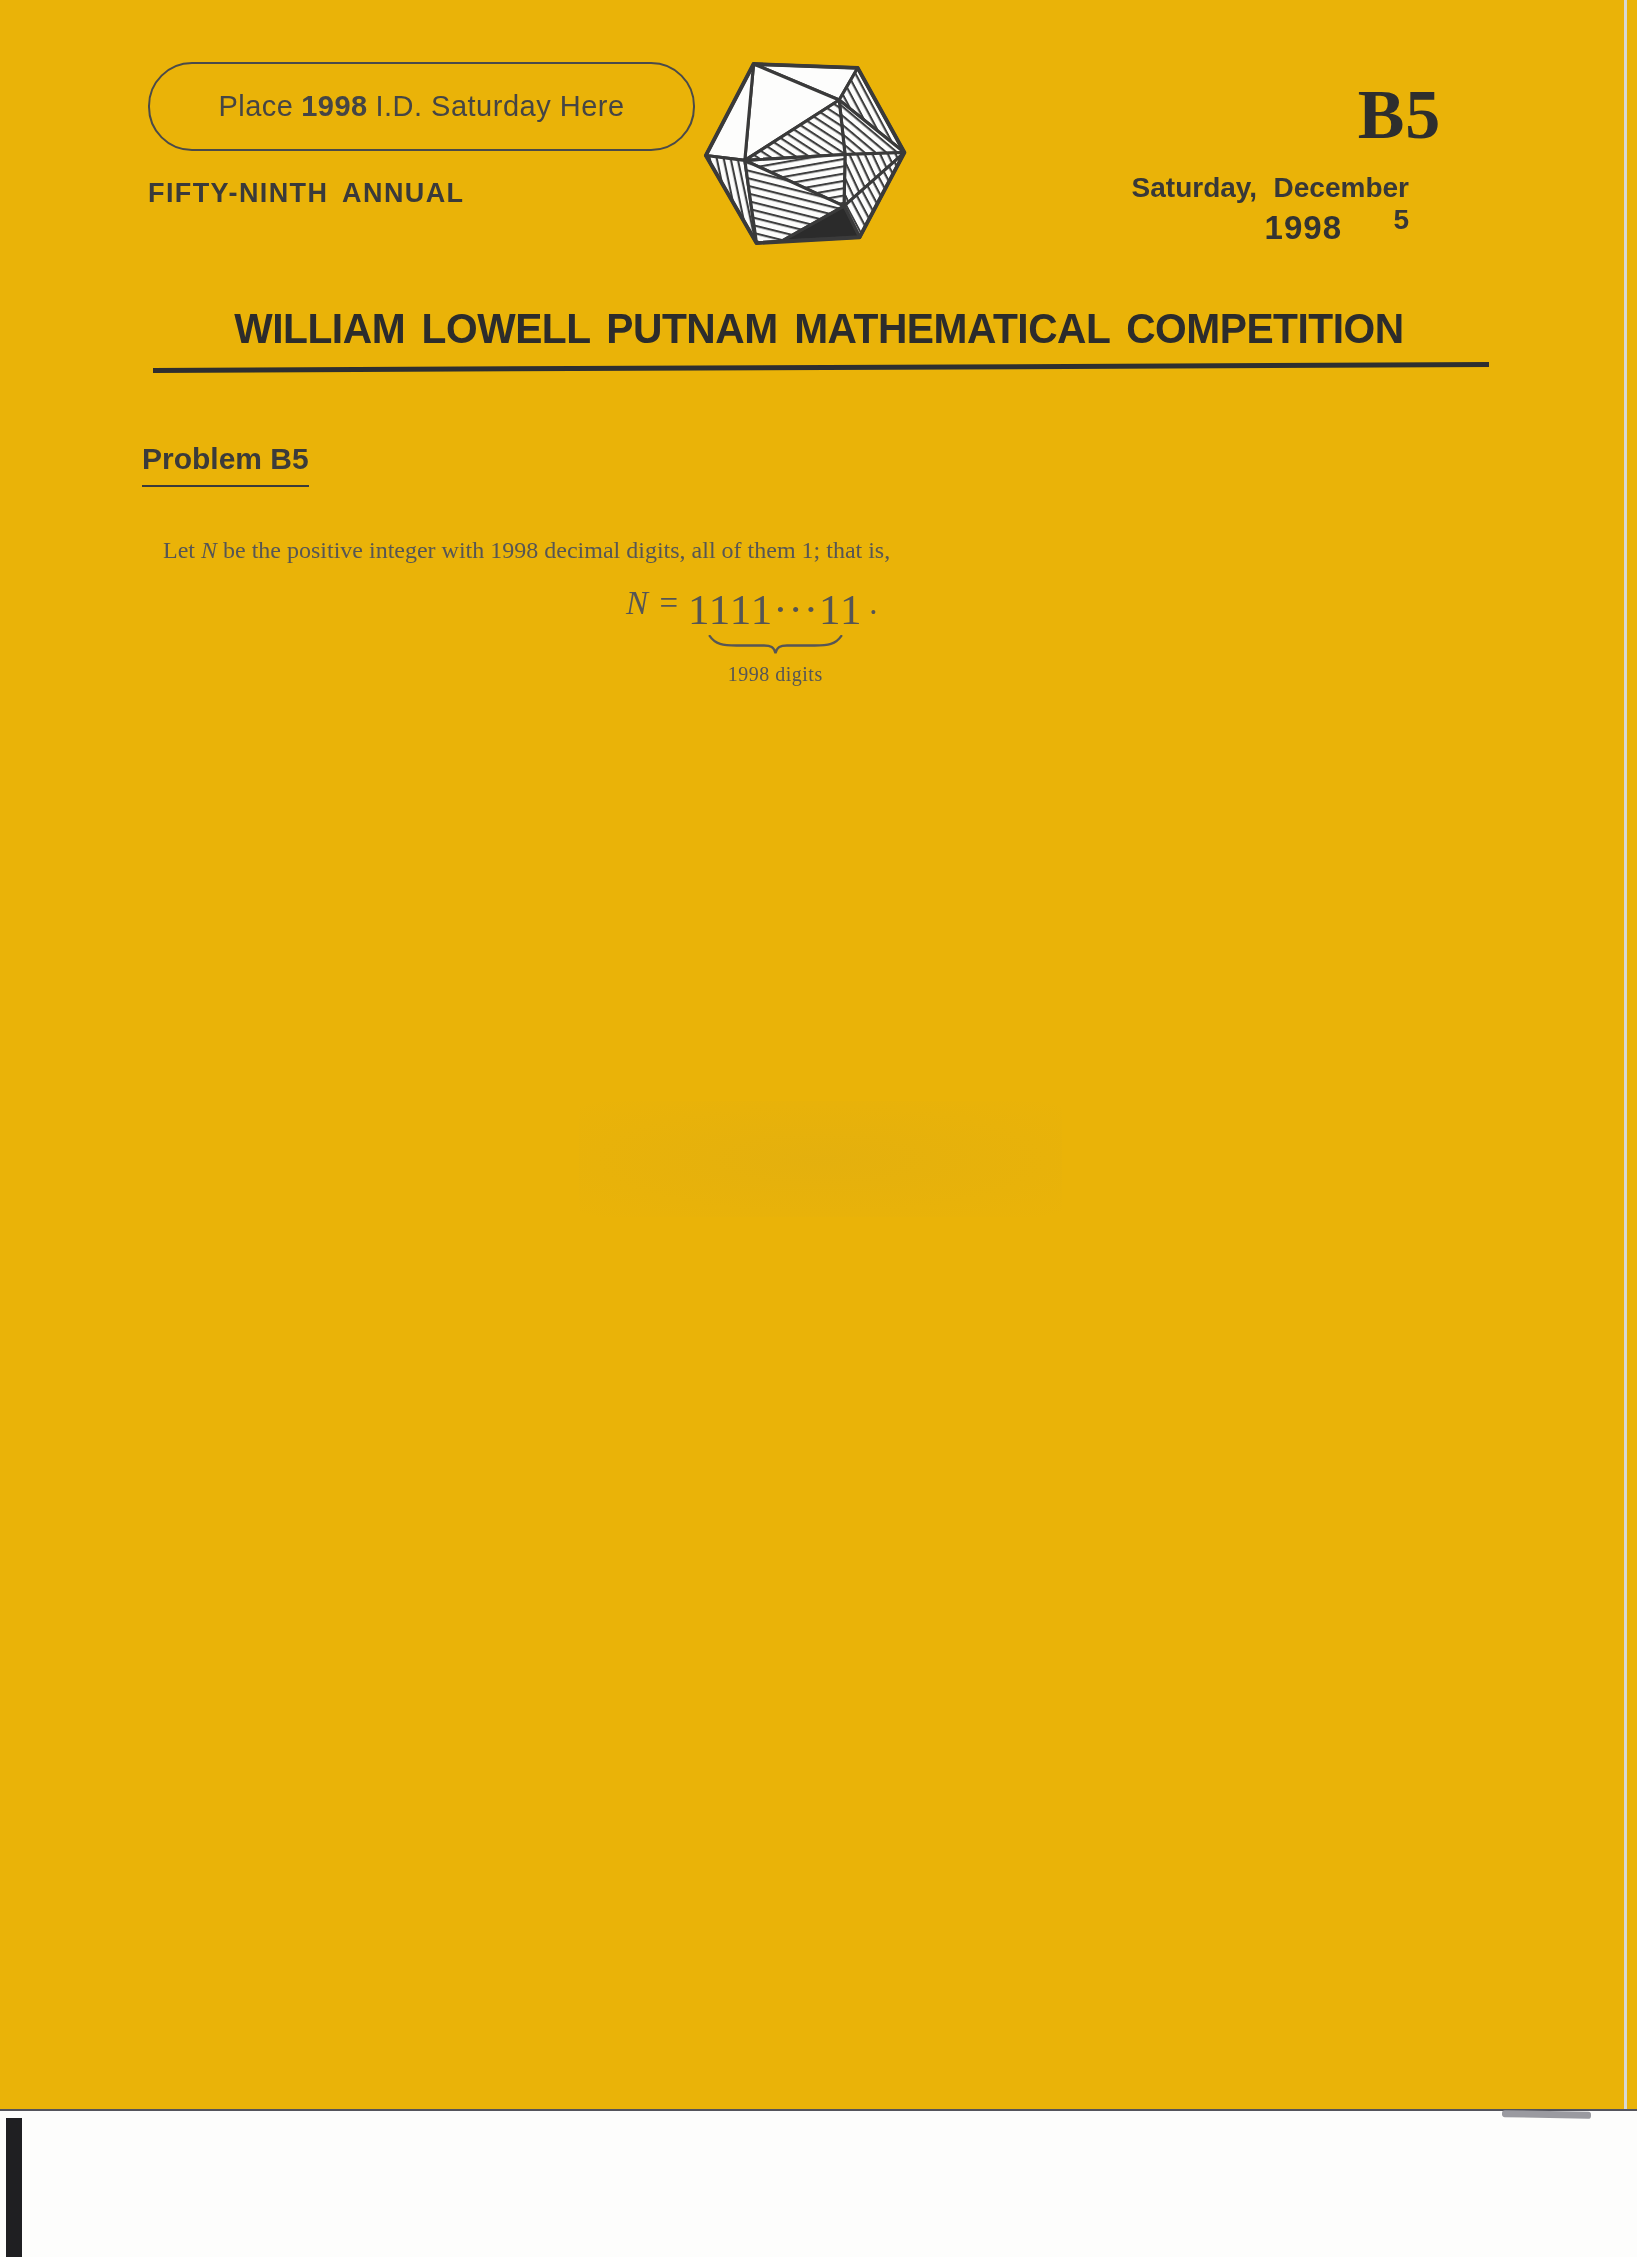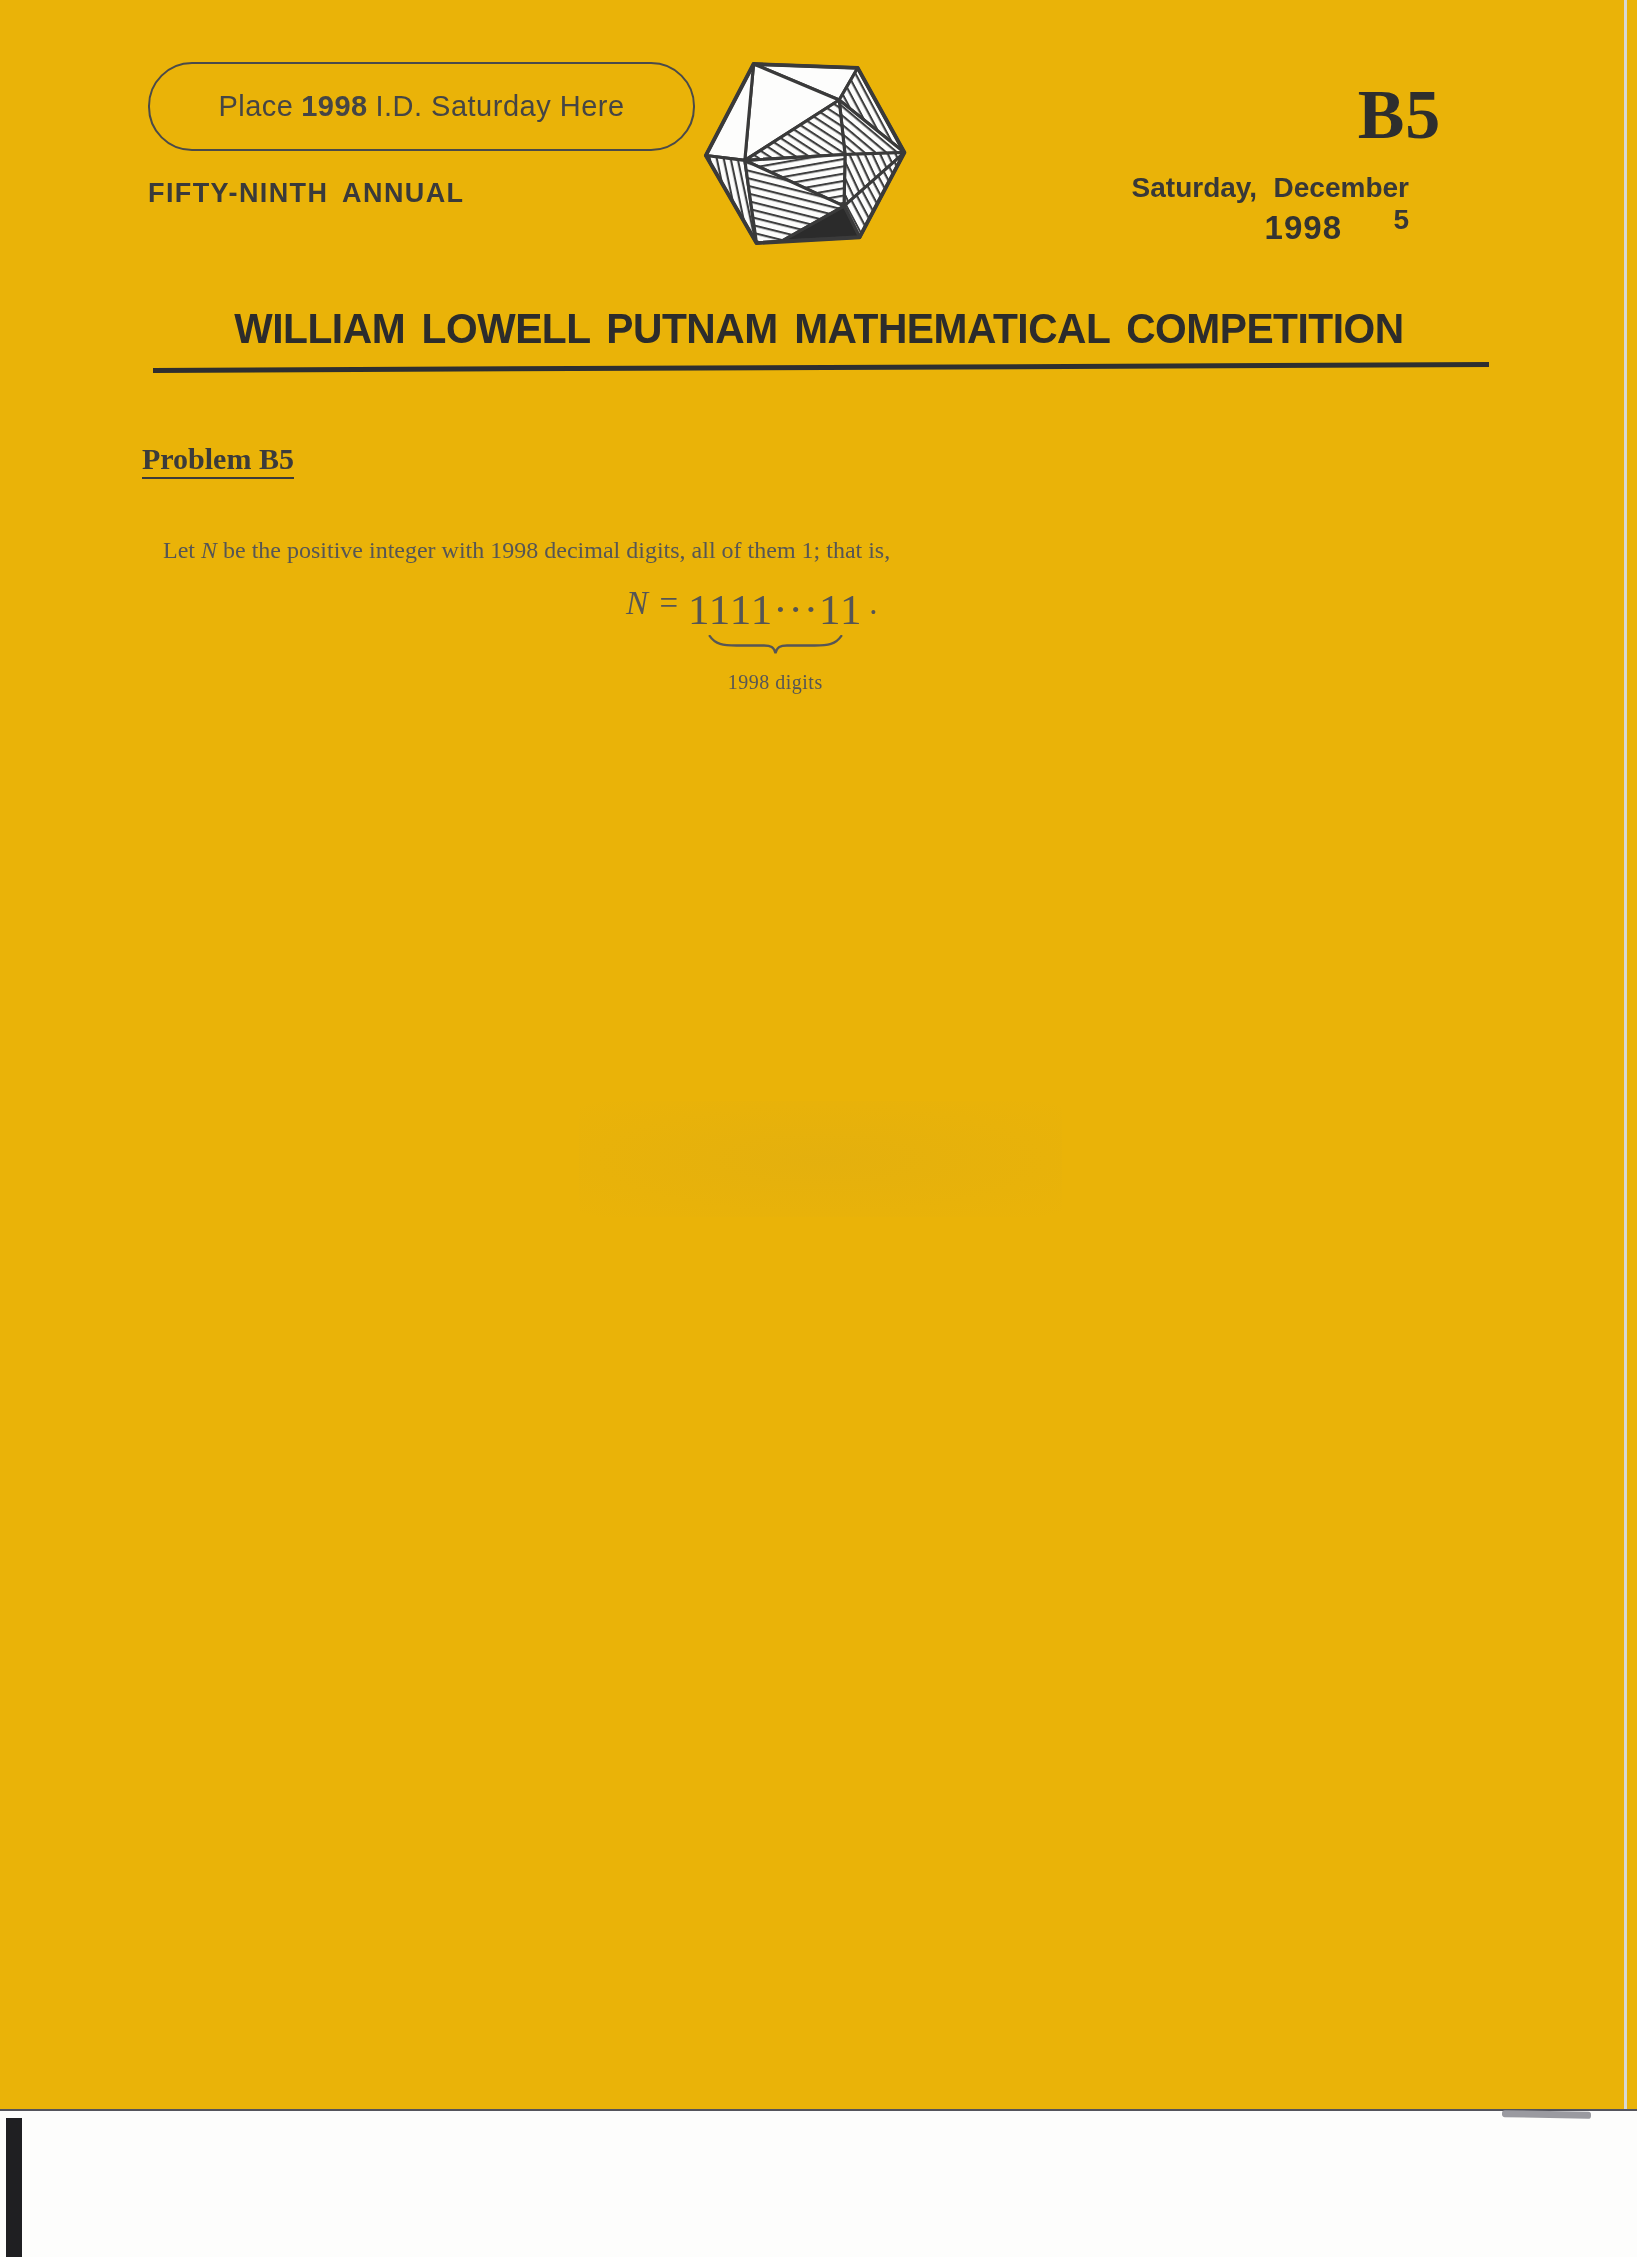--- a/index.html
+++ b/index.html
@@ -51,40 +51,40 @@
     font-size:42px;color:#2c2c2c;letter-spacing:-0.5px;word-spacing:5.8px;
     transform:scaleX(0.97);
   }
   .title-rule{
     position:absolute;left:153px;top:365px;width:1336px;height:4.8px;
     background:#2e2e30;transform:rotate(-0.25deg);
   }
   
   .problem-heading{
     position:absolute;left:142px;top:442px;
-    font-family:Liberation Serif, serif;font-weight:bold;
+    font-family:Liberation Sans, sans-serif;font-weight:bold;
     font-size:30px;color:#3b3b3b;
-    border-bottom:2.9px solid #3b3b3b;padding-bottom:1px;
+    border-bottom:2.9px solid #3b3b3b;padding-bottom:9px;
   }
   .intro-line{
     position:absolute;left:163px;top:537px;width:1217px;
     font-size:24px;color:#565656;
   }
   .var{font-style:italic;}
   .formula-row{
     position:absolute;left:626px;top:585px;
     display:flex;align-items:flex-start;
     font-size:33px;color:#555;
   }
   .formula-lhs{font-style:italic;}
   .formula-eq{margin:0 9.7px 0 11.6px;}
   .digits-group{display:flex;flex-direction:column;align-items:center;}
   .digits-text{font-size:43px;letter-spacing:1px;line-height:1.15;}
   .underbrace{margin-top:1px;}
-  .brace-label{font-size:20px;color:#565656;margin-top:15px;letter-spacing:0.5px;}
+  .brace-label{font-size:20px;color:#565656;margin-top:7px;letter-spacing:0.5px;}
   .formula-period{margin-left:6.8px;}
   .question-line{
     position:absolute;left:135px;top:682px;width:1255px;
     font-size:32px;color:#565656;
   }
   .sqrt-wrap{white-space:nowrap;}
   .sqrt-sign{font-size:36px;}
   .sqrt-arg{
     font-style:italic;
     border-top:2.4px solid #565656;

